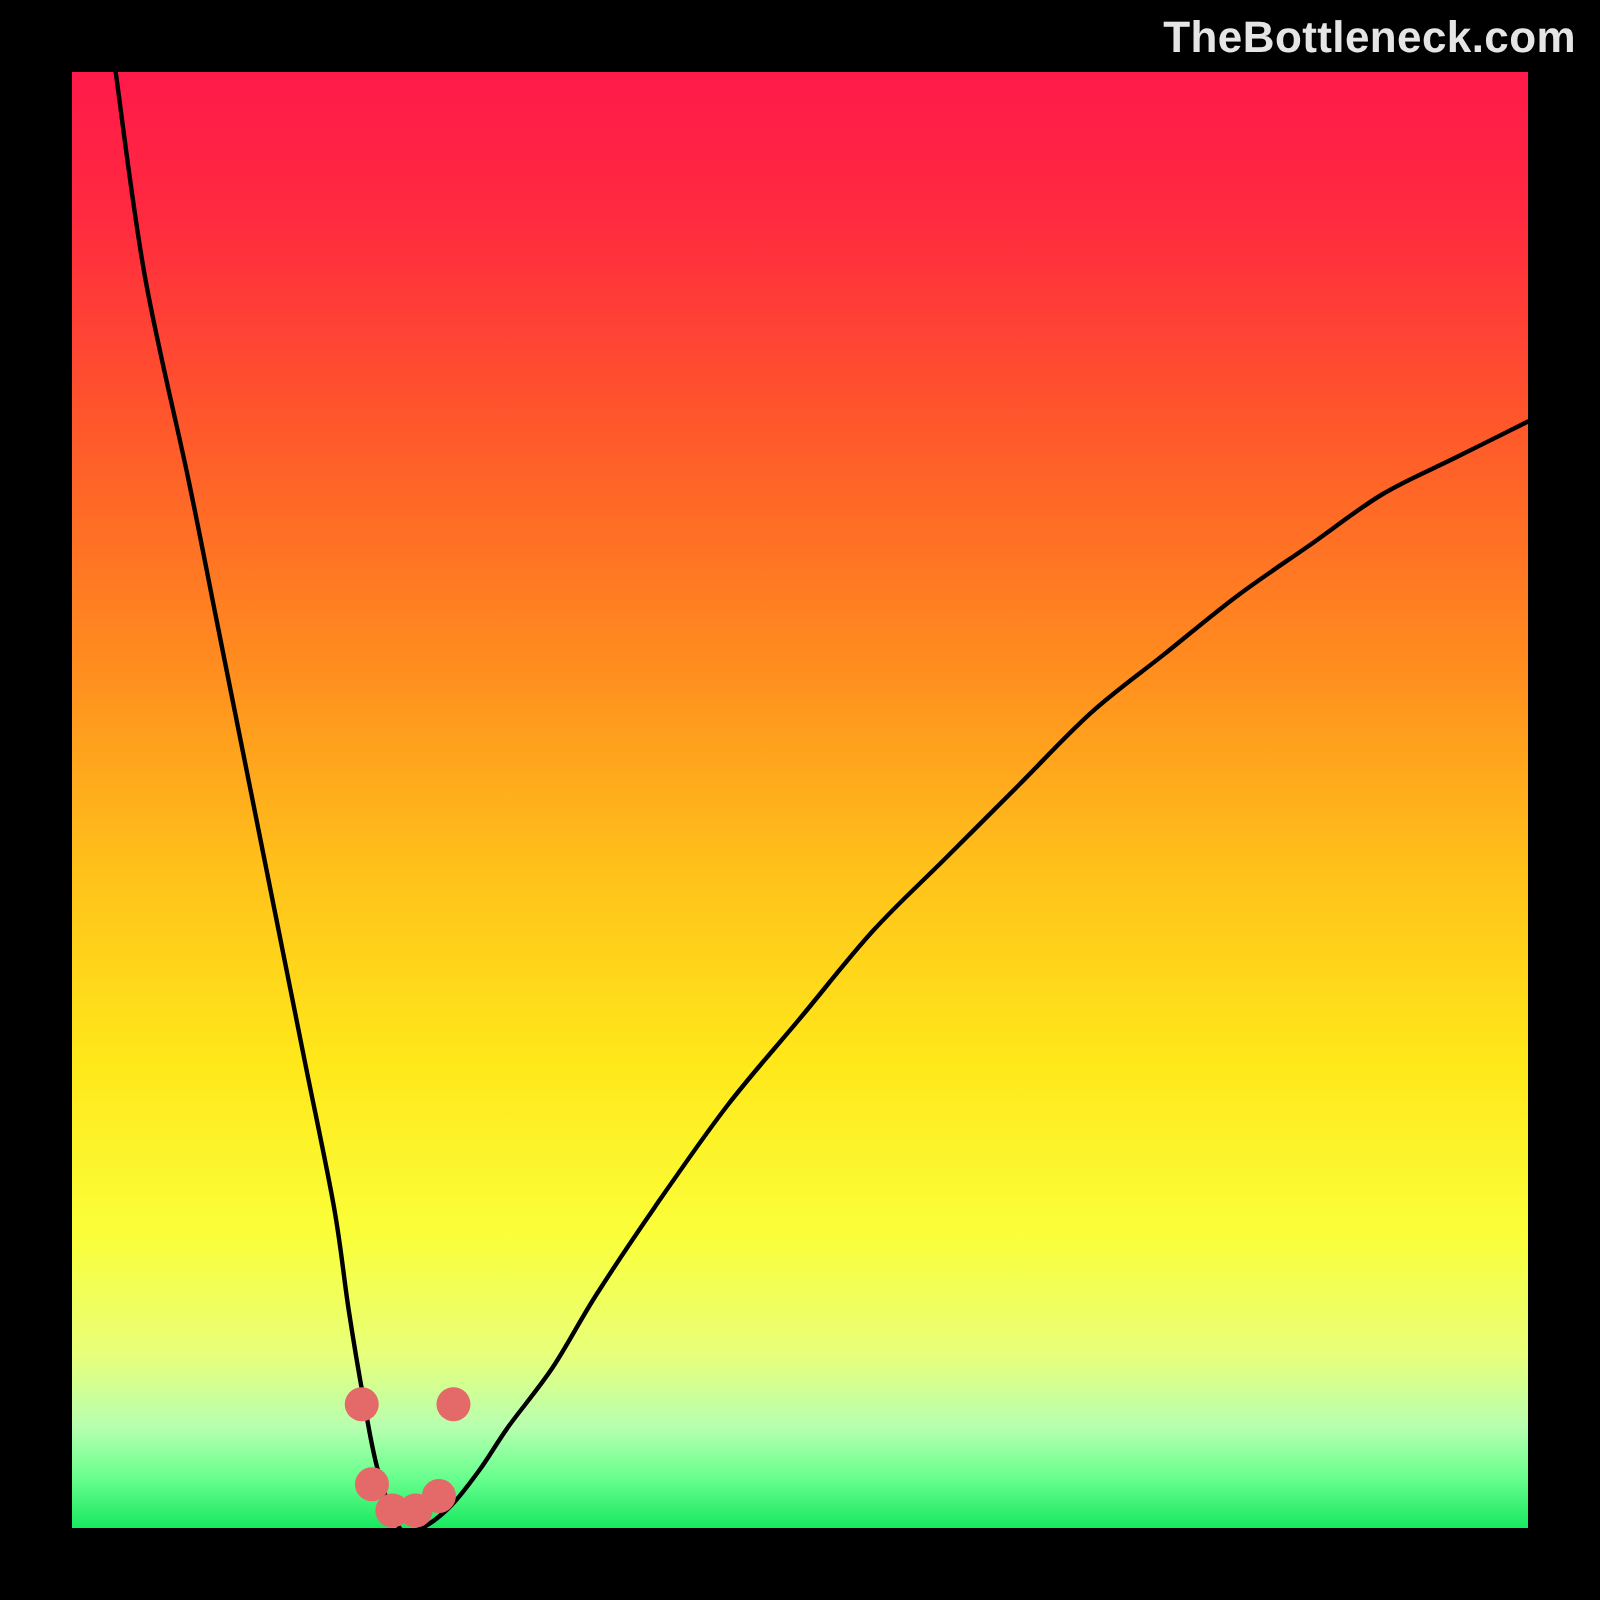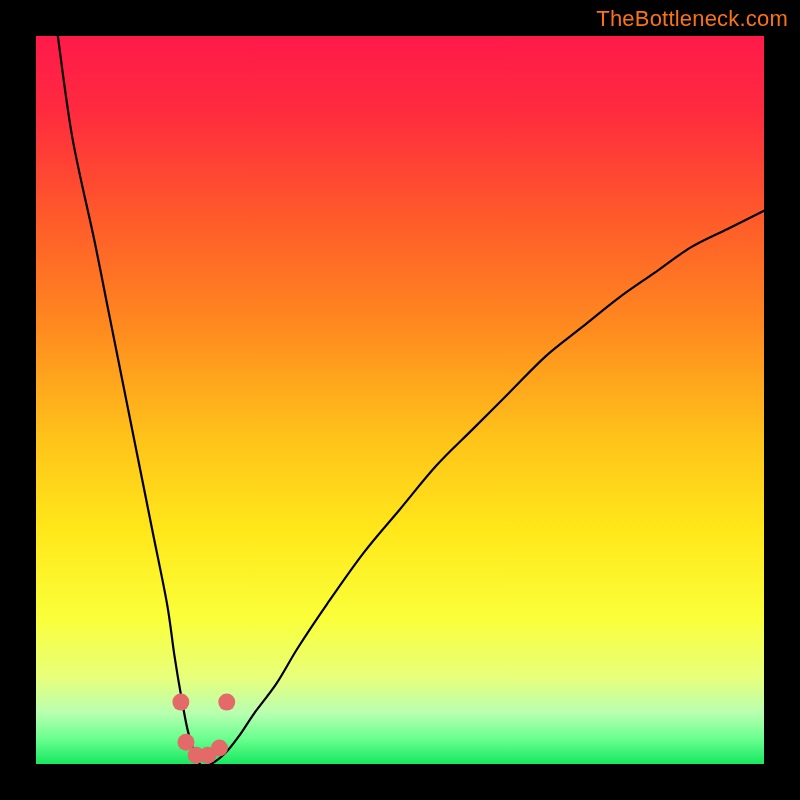--- a/index.html
+++ b/index.html
@@ -38,23 +38,23 @@
     position: absolute;
     left: 0;
     top: 0;
     width: 100%;
     height: 100%;
   }
   .watermark {
     position: absolute;
     top: 6px;
     right: 12px;
-    color: #f97316;
+    color: #e5e5e5;
     font-size: 22px;
-    font-weight: 400;
+    font-weight: 700;
     letter-spacing: 0.2px;
   }
 </style>
 </head>
 <body>
 
 <div class="frame">
 
   <div class="plot-area">
 

